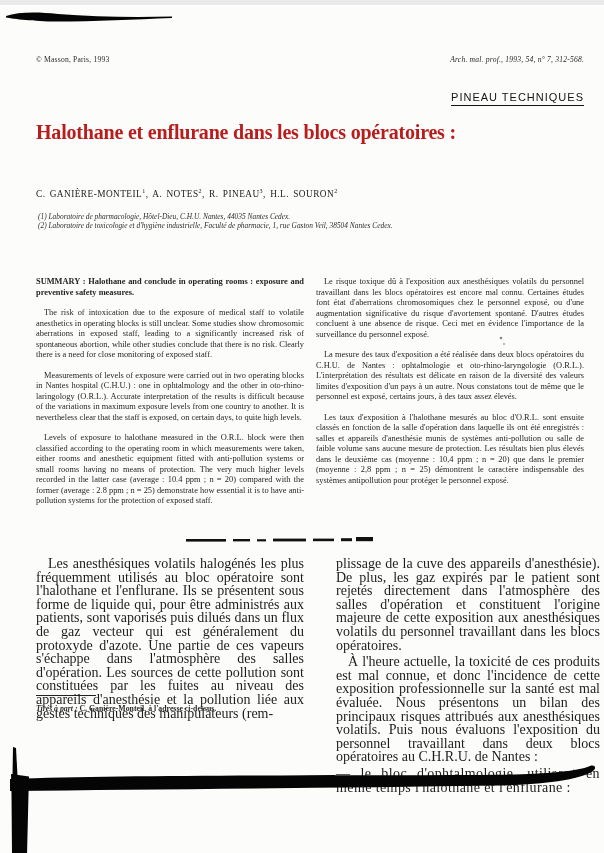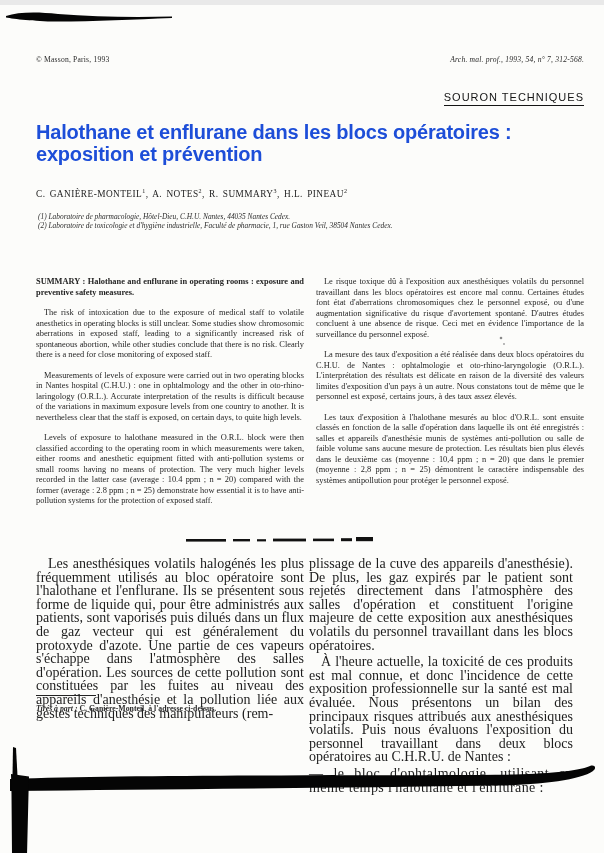--- a/index.html
+++ b/index.html
@@ -22,22 +22,22 @@
   .journal-ref{font-style:italic;}
   .notes-tech{
     position:absolute;top:86px;right:20px;
     font-family:"Liberation Sans","DejaVu Sans",sans-serif;
     font-size:11px;letter-spacing:1px;color:#141414;
     border-bottom:1.6px solid #141414;padding-bottom:2px;
   }
   
   .article-title{
     position:absolute;top:116px;left:36px;width:540px;
-    font-family:Liberation Sans, sans-serif;
-    font-size:20px;line-height:22px;font-weight:bold;color:#1d4ed8;
+    font-family:Liberation Serif, serif;
+    font-size:20px;line-height:22px;font-weight:bold;color:#b91c1c;
     letter-spacing:-.2px;margin:0;
   }
   .article-title span{display:block;}
   .authors-line{
     position:absolute;top:183px;left:36px;width:540px;
     font-size:9.3px;letter-spacing:.45px;word-spacing:1.5px;color:#222;
   }
   .authors-line sup{font-size:6px;}
   .affiliations{
     position:absolute;top:207px;left:38px;width:545px;
@@ -52,21 +52,21 @@
   .abs-col.right{left:316px;}
   .abs-col p{margin:0 0 10px 0;text-indent:8px;}
   .abs-heading{font-weight:bold;text-indent:0 !important;}
   .abs-heading.resume{font-weight:normal;letter-spacing:.3px;}
   
   .body-col{
     position:absolute;top:552px;
     font-size:14px;line-height:13.6px;text-align:justify;color:#1d1d1d;
   }
   .body-col.left{left:36px;width:268px;}
-  .body-col.right{left:309px;width:264px;}
+  .body-col.right{left:336px;width:264px;}
   .body-col p{margin:0 0 3px 0;text-indent:12px;}
   .body-col p.dash-item{text-indent:0;letter-spacing:.4px;}
   
   .footnote-block{
     position:absolute;top:690px;left:36px;width:268px;
     font-size:7.8px;line-height:9.8px;text-align:justify;color:#2a2a2a;
   }
   .footnote-rule{width:60px;border-top:1.6px solid #222;margin:0 0 8px 0;}
   .footnote-block p{margin:0;font-weight:bold;}
   .fn-label{font-style:italic;}
@@ -76,38 +76,37 @@
 </head>
 <body>
 
 <div class="page">
 
   <div class="header-row">
     <span>© Masson, Paris, 1993</span>
     <span class="journal-ref">Arch. mal. prof., 1993, 54, n° 7, 312-568.</span>
   </div>
 
-  <div class="notes-tech">SOURON TECHNIQUES</div>
+  <div class="notes-tech">PINEAU TECHNIQUES</div>
 
   <h1 class="article-title">
     <span>Halothane et enflurane dans les blocs opératoires :</span>
-    <span>exposition et prévention</span>
   </h1>
 
   <div class="authors-line">
-    <span>C. GANIÈRE-MONTEIL</span><sup>1</sup><span>, </span><span>A. NOTES</span><sup>2</sup><span>, </span><span>R. SUMMARY</span><sup>3</sup><span>, </span><span>H.L. PINEAU</span><sup>2</sup>
+    <span>C. GANIÈRE-MONTEIL</span><sup>1</sup><span>, </span><span>A. NOTES</span><sup>2</sup><span>, </span><span>R. PINEAU</span><sup>3</sup><span>, </span><span>H.L. SOURON</span><sup>2</sup>
   </div>
 
   <div class="affiliations">
     <div>(1) Laboratoire de pharmacologie, Hôtel-Dieu, C.H.U. Nantes, 44035 Nantes Cedex.</div>
     <div>(2) Laboratoire de toxicologie et d'hygiène industrielle, Faculté de pharmacie, 1, rue Gaston Veil, 38504 Nantes Cedex.</div>
   </div>
 
   <div class="abs-col left">
-    <p class="abs-heading">SUMMARY : Halothane and enflurane in operating rooms : exposure and preventive safety measures.</p>
+    <p class="abs-heading">SUMMARY : Halothane and conclude in operating rooms : exposure and preventive safety measures.</p>
     <p>The risk of intoxication due to the exposure of medical staff to volatile anesthetics in operating blocks is still unclear. Some studies show chromosomic aberrations in exposed staff, leading to a significantly increased risk of spontaneous abortion, while other studies conclude that there is no risk. Clearly there is a need for close monitoring of exposed staff.</p>
     <p>Measurements of levels of exposure were carried out in two operating blocks in Nantes hospital (C.H.U.) : one in ophtalmology and the other in oto-rhino-laringology (O.R.L.). Accurate interpretation of the results is difficult because of the variations in maximum exposure levels from one country to another. It is nevertheless clear that the staff is exposed, on certain days, to quite high levels.</p>
     <p>Levels of exposure to halothane measured in the O.R.L. block were then classified according to the operating room in which measurements were taken, either rooms and anesthetic equipment fitted with anti-pollution systems or small rooms having no means of protection. The very much higher levels recorded in the latter case (average : 10.4 ppm ; n = 20) compared with the former (average : 2.8 ppm ; n = 25) demonstrate how essential it is to have anti-pollution systems for the protection of exposed staff.</p>
   </div>
 
   <div class="abs-col right">
     <p>Le risque toxique dû à l'exposition aux anesthésiques volatils du personnel travaillant dans les blocs opératoires est encore mal connu. Certaines études font état d'aberrations chromosomiques chez le personnel exposé, ou d'une augmentation significative du risque d'avortement spontané. D'autres études concluent à une absence de risque. Ceci met en évidence l'importance de la surveillance du personnel exposé.</p>
     <p>La mesure des taux d'exposition a été réalisée dans deux blocs opératoires du C.H.U. de Nantes : ophtalmologie et oto-rhino-laryngologie (O.R.L.). L'interprétation des résultats est délicate en raison de la diversité des valeurs limites d'exposition d'un pays à un autre. Nous constatons tout de même que le personnel est exposé, certains jours, à des taux assez élevés.</p>
     <p>Les taux d'exposition à l'halothane mesurés au bloc d'O.R.L. sont ensuite classés en fonction de la salle d'opération dans laquelle ils ont été enregistrés : salles et appareils d'anesthésie munis de systèmes anti-pollution ou salle de faible volume sans aucune mesure de protection. Les résultats bien plus élevés dans le deuxième cas (moyenne : 10,4 ppm ; n = 20) que dans le premier (moyenne : 2,8 ppm ; n = 25) démontrent le caractère indispensable des systèmes antipollution pour protéger le personnel exposé.</p>
   </div>

